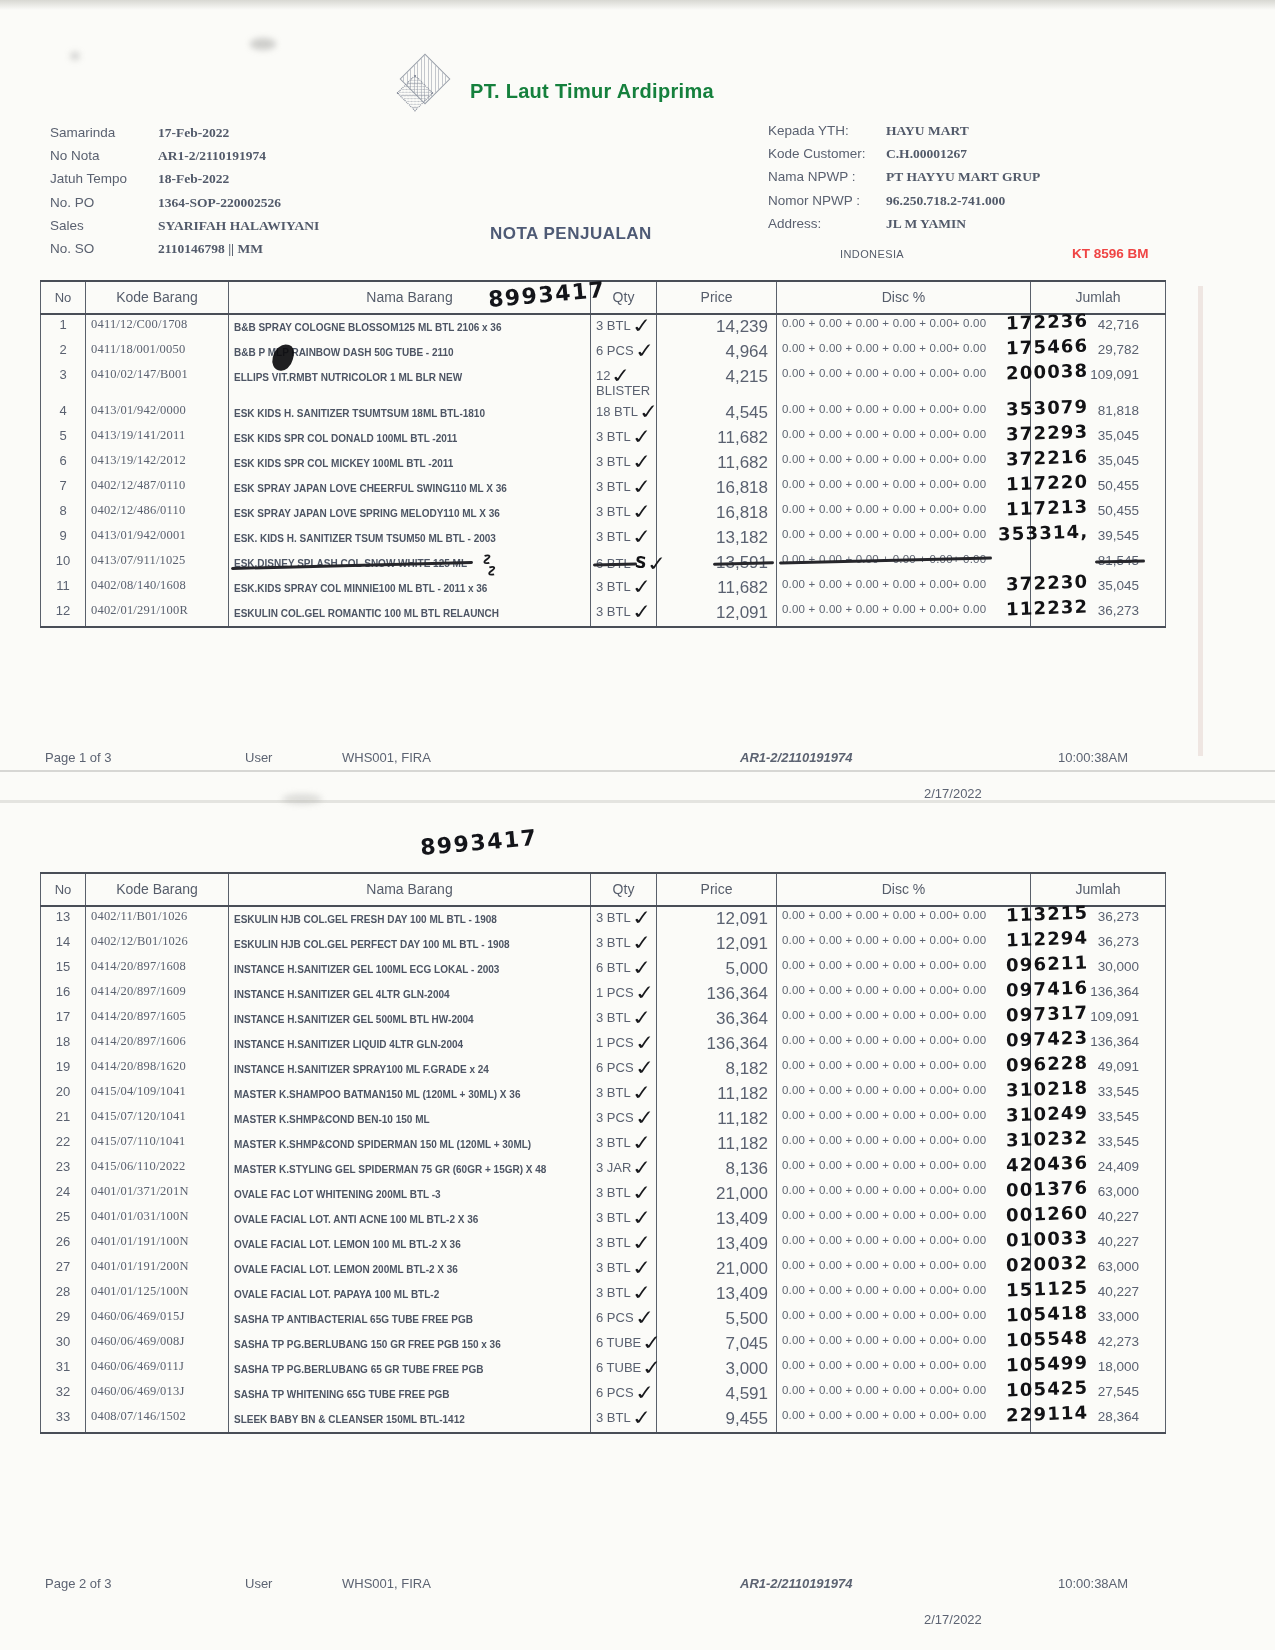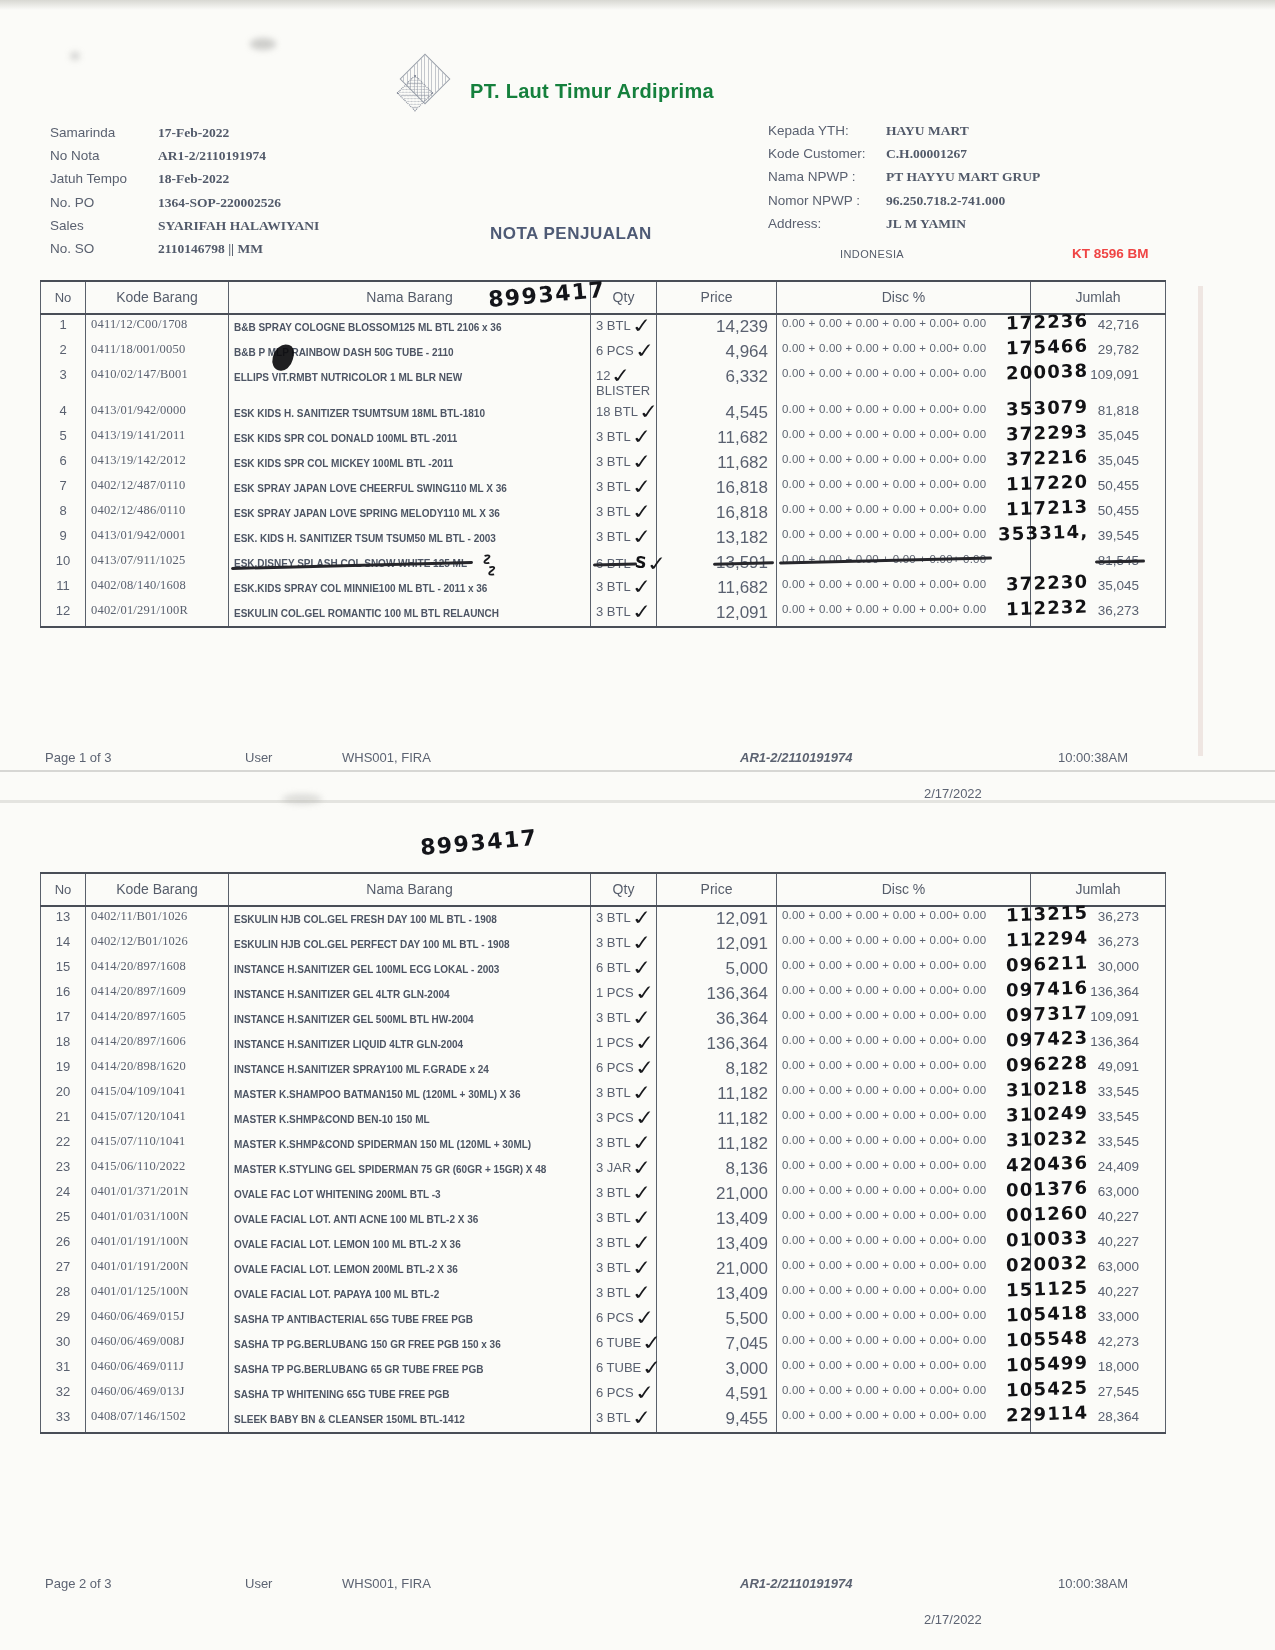--- a/index.html
+++ b/index.html
@@ -181,21 +181,21 @@
             <td class="c-qty"><span class="qv">6 PCS</span><span class="check">✓</span></td>
             <td class="c-price"><span class="pv">4,964</span></td>
             <td class="c-disc"><span class="dv">0.00 + 0.00 + 0.00 + 0.00 + 0.00+ 0.00</span><span class="hw">175466</span></td>
             <td class="c-jumlah"><span class="jv">29,782</span></td>
           </tr>
           <tr class="item-row">
             <td class="c-no">3</td>
             <td class="c-kode">0410/02/147/B001</td>
             <td class="c-nama"><span class="nm">ELLIPS VIT.RMBT NUTRICOLOR 1 ML BLR NEW</span></td>
             <td class="c-qty"><span class="qv">12</span><span class="check">✓</span><span class="qv2">BLISTER</span></td>
-            <td class="c-price"><span class="pv">6,332</span></td>
+            <td class="c-price"><span class="pv">4,215</span></td>
             <td class="c-disc"><span class="dv">0.00 + 0.00 + 0.00 + 0.00 + 0.00+ 0.00</span><span class="hw">200038</span></td>
             <td class="c-jumlah"><span class="jv">109,091</span></td>
           </tr>
           <tr class="item-row">
             <td class="c-no">4</td>
             <td class="c-kode">0413/01/942/0000</td>
             <td class="c-nama"><span class="nm">ESK KIDS H. SANITIZER TSUMTSUM 18ML BTL-1810</span></td>
             <td class="c-qty"><span class="qv">18 BTL</span><span class="check">✓</span></td>
             <td class="c-price"><span class="pv">4,545</span></td>
             <td class="c-disc"><span class="dv">0.00 + 0.00 + 0.00 + 0.00 + 0.00+ 0.00</span><span class="hw">353079</span></td>

